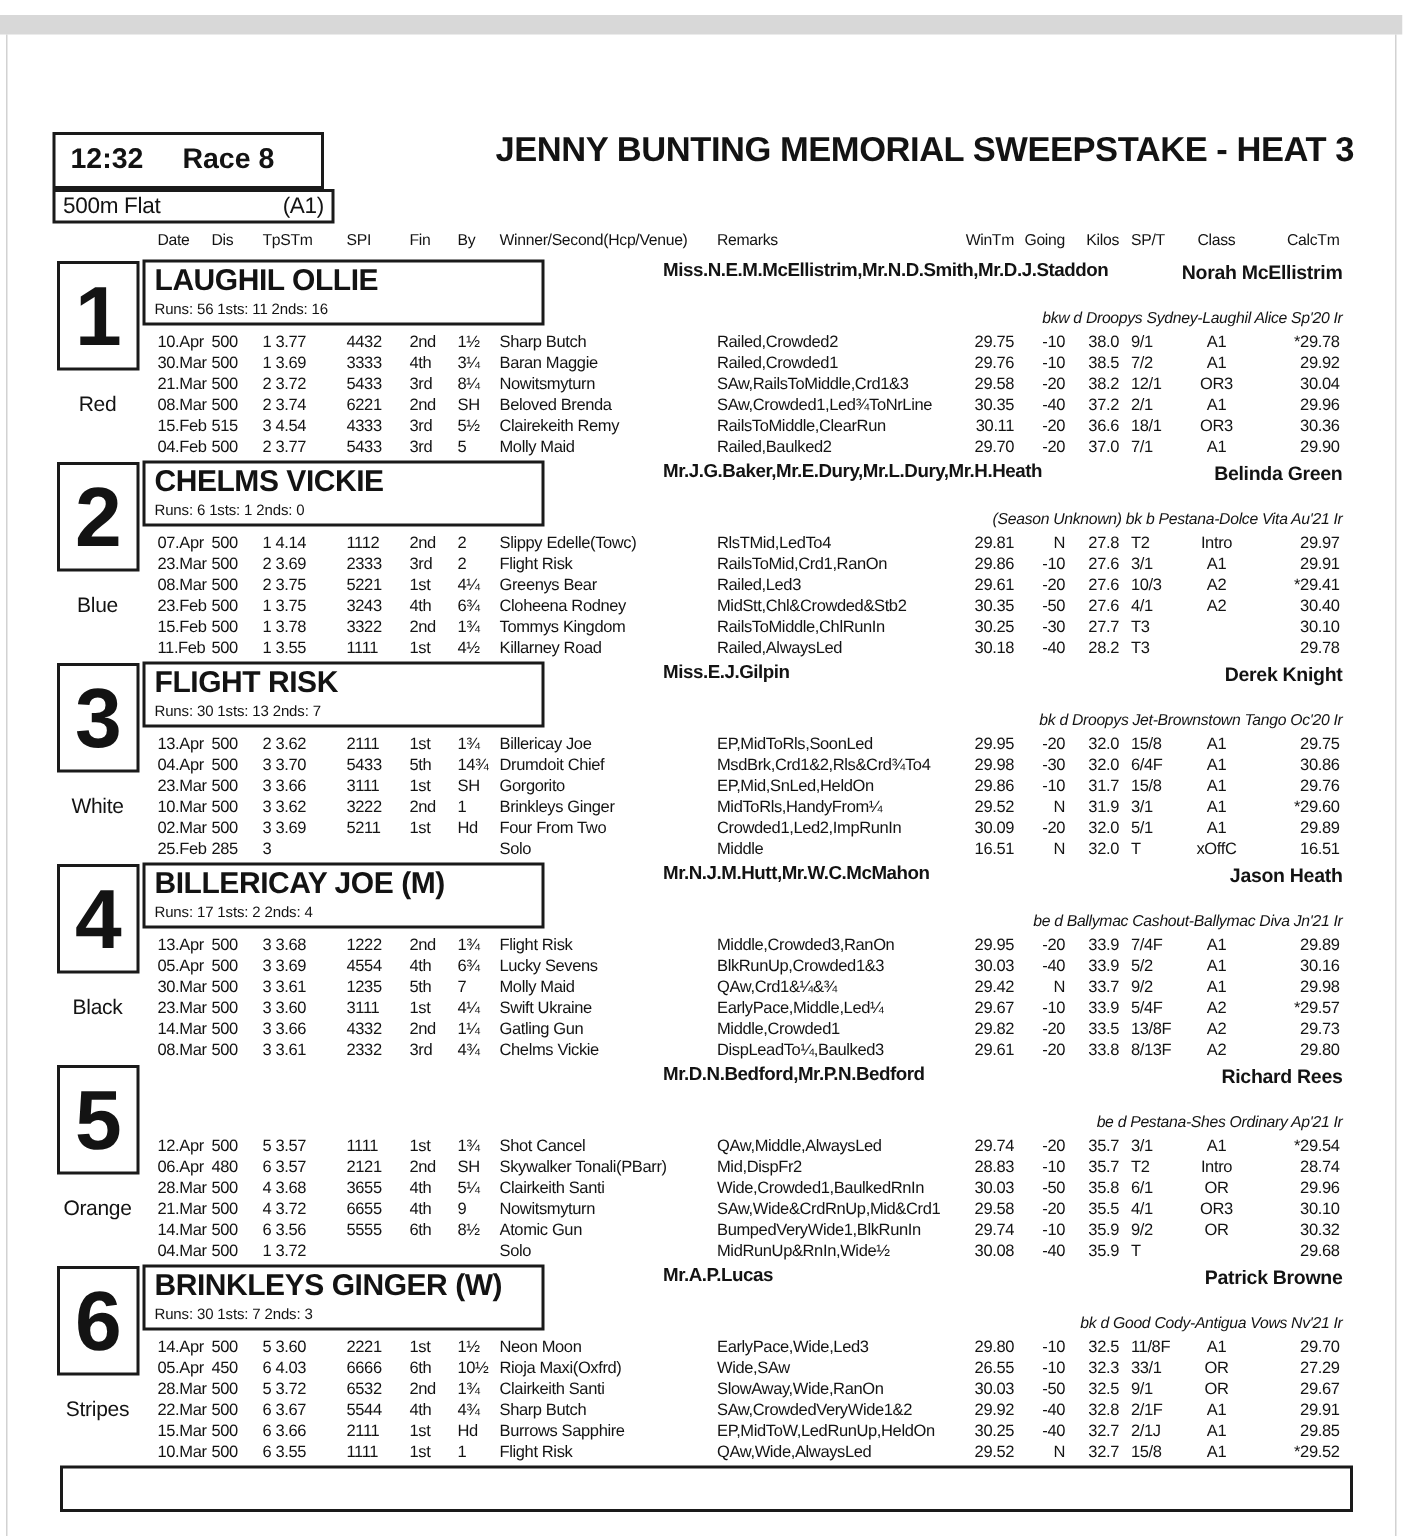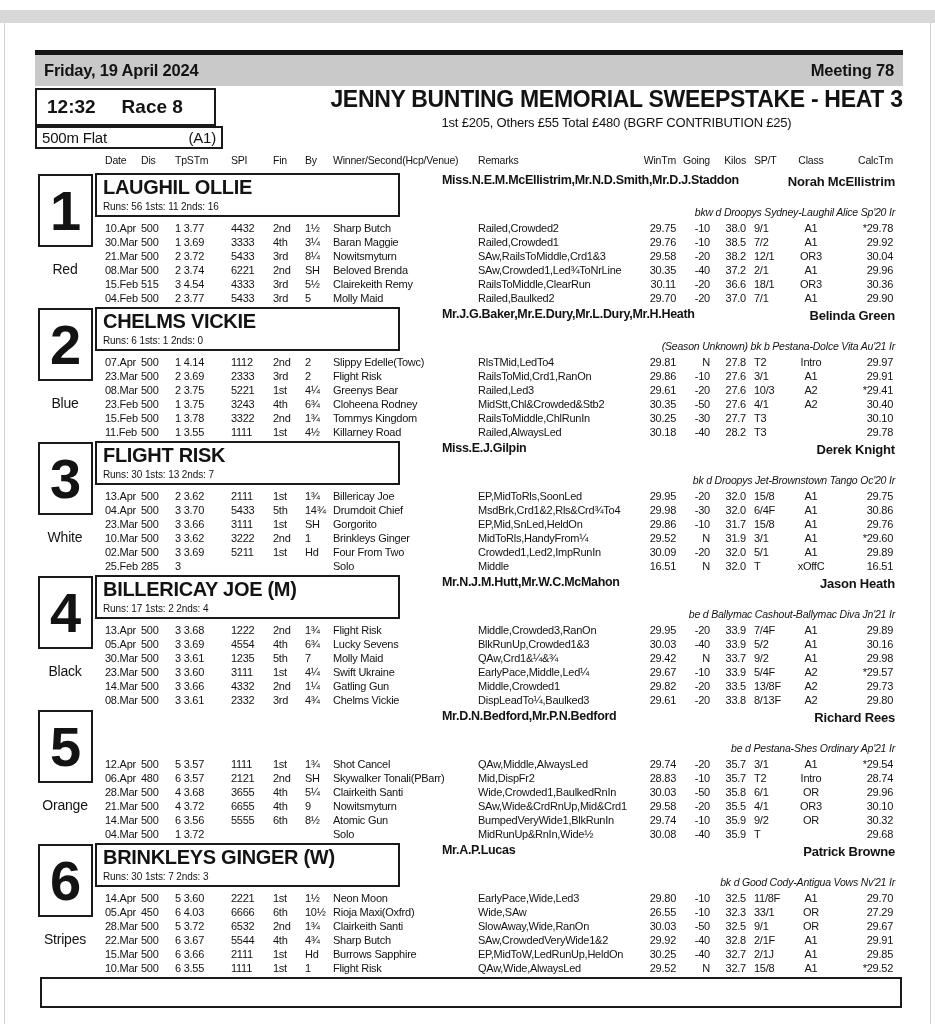--- a/index.html
+++ b/index.html
@@ -53,21 +53,21 @@
   .runner{position:relative;height:134px;display:flex;}
   .trap-col{flex:0 0 60px;width:60px;position:relative;}
   .trap-box{
     position:absolute;left:3px;top:1px;width:55px;height:73px;box-sizing:border-box;
     border:2px solid #1a1a1a;display:flex;align-items:center;justify-content:center;
     font-size:56px;font-weight:bold;line-height:1;
   }
   .trap-color{position:absolute;left:-7px;top:88px;width:74px;text-align:center;font-size:14px;letter-spacing:-0.2px;}
   .runner-main{position:relative;flex:0 0 800px;width:800px;}
   .name-box{
-    position:absolute;left:0;top:0;width:305px;height:44px;box-sizing:border-box;
+    position:absolute;left:0;top:0;width:268px;height:44px;box-sizing:border-box;
     border:2px solid #1a1a1a;padding:1px 0 0 6px;background:#fff;
   }
   .dog-name{font-size:20px;font-weight:bold;letter-spacing:-0.3px;line-height:22px;}
   .runs-line{font-size:10px;margin-top:3px;letter-spacing:-0.1px;}
   .owners{position:absolute;left:347px;top:0;font-size:12.5px;font-weight:bold;letter-spacing:-0.3px;}
   .trainer{position:absolute;right:0;top:1px;font-size:13px;font-weight:bold;letter-spacing:-0.2px;}
   .breeding{position:absolute;right:0;top:33px;font-size:10.5px;letter-spacing:-0.2px;font-style:italic;}
   .form-table{position:absolute;left:0;top:48px;}
   .form-table td{height:14px;line-height:14px;font-size:11px;letter-spacing:-0.25px;}
 
@@ -77,37 +77,32 @@
   }
 </style>
 </head>
 <body>
 
 <div class="sheet">
   <div class="page-gap"></div>
   <div class="edge l"></div>
   <div class="edge r"></div>
 
-  <div class="meeting-bar">
-    <span>Friday, 19 April 2024</span>
-    <span>Meeting 78</span>
-  </div>
 
   <div class="time-box">
     <span>12:32</span>
     <span>Race 8</span>
   </div>
   <div class="dist-box">
     <span>500m Flat</span>
     <span>(A1)</span>
   </div>
 
   <div class="race-title-wrap">
     <div class="race-title">JENNY BUNTING MEMORIAL SWEEPSTAKE - HEAT 3</div>
-    <div class="race-prizes">1st £205, Others £55 Total £480 (BGRF CONTRIBUTION £25)</div>
   </div>
 
   <table class="colhdr-table">
     <colgroup>
       <col style="width:46px">
         <col style="width:34px">
         <col style="width:56px">
         <col style="width:42px">
       <col style="width:32px">
         <col style="width:28px">

